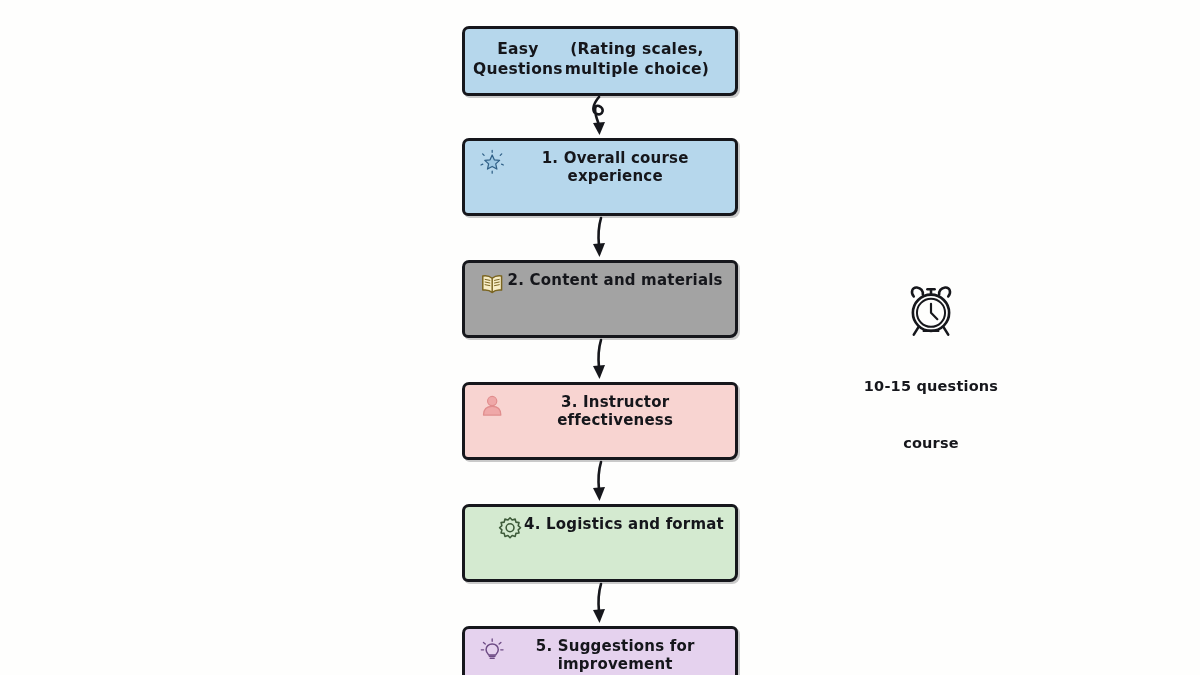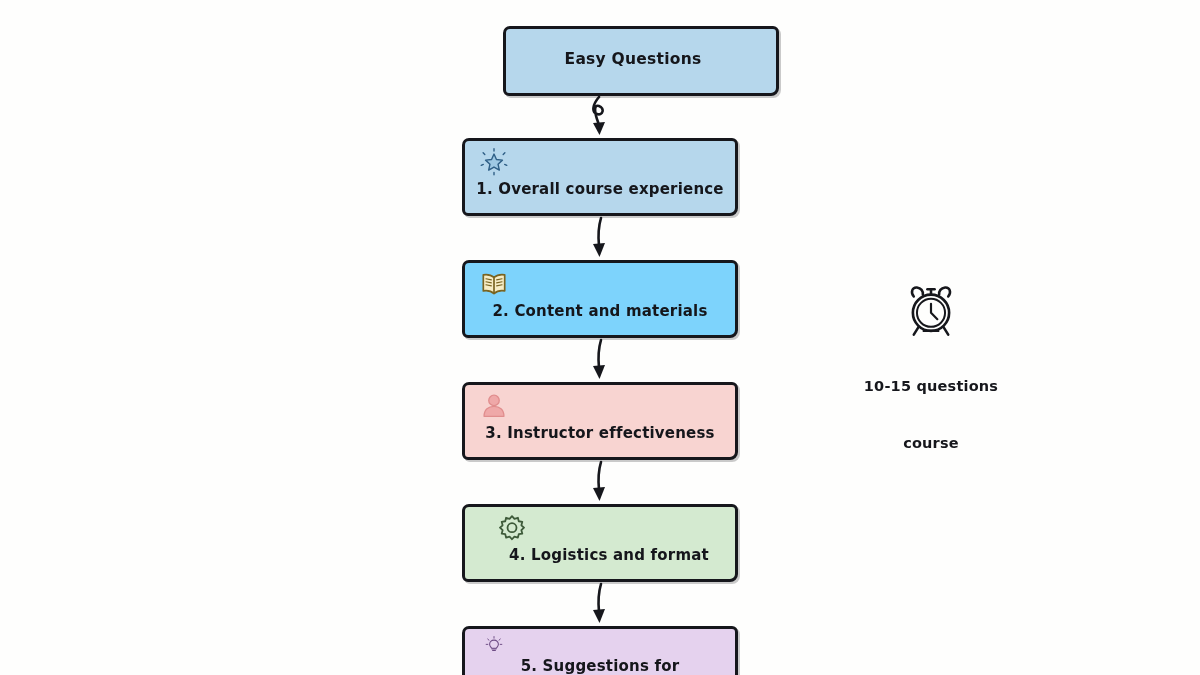--- a/index.html
+++ b/index.html
@@ -41,28 +41,27 @@
   }
 
   .node-header {
     height: 70px;
     display: flex;
     flex-direction: row;
     align-items: center;
     justify-content: center;
     padding: 4px 24px 6px 8px;
     text-align: center;
-    margin-left: 41px;
   }
 
   .node-step {
     height: 78px;
     padding: 5px 10px 8px 10px;
     display: flex;
-    flex-direction: column;
+    flex-direction: row;
     align-items: flex-start;
     justify-content: flex-start;
   }
 
   .node-label {
     font-family: "DejaVu Sans", sans-serif;
     font-size: 15.5px;
     font-weight: 600;
     letter-spacing: 0.25px;
     color: #15161b;
@@ -127,41 +126,42 @@
 </style>
 </head>
 <body>
 
 <div id="canvas">
 
   <div class="flow-column">
 
     <div class="node node-header" style="background:#b6d7ec;">
       <div class="node-label">Easy Questions</div>
+      <div class="node-label">(Rating scales, multiple choice)</div>
     </div>
 
     <svg class="connector connector-curl" viewBox="0 0 276 42">
       <path d="M137 1 C 131 8, 129 16, 135 18 C 141 20, 143 12, 137 10 C 131 8, 133 18, 136 26 L 137 30" fill="none" stroke="#16171c" stroke-width="2.6" stroke-linecap="round"></path>
       <path d="M131 27 L 137.5 39 L 143 26 Z" fill="#16171c"></path>
     </svg>
 
     <div class="node node-step" style="background:#b6d7ec;">
       <svg class="step-icon" viewBox="0 0 32 32">
         <path d="M16 7.5 L18.6 13.4 L25 14 L20.3 18.3 L21.7 24.6 L16 21.4 L10.3 24.6 L11.7 18.3 L7 14 L13.4 13.4 Z" fill="#9fc9e4" stroke="#2f5f86" stroke-width="1.5" stroke-linejoin="round"></path>
         <path d="M16 4.2 L16 1.8 M25.8 8 L27.6 6.2 M6.2 8 L4.4 6.2 M27.4 18.6 L29.6 19.6 M4.6 18.6 L2.4 19.6 M16 27.2 L16 29.6" stroke="#2f5f86" stroke-width="1.5" stroke-linecap="round"></path>
       </svg>
       <div class="step-label">1. Overall course experience</div>
     </div>
 
     <svg class="connector" viewBox="0 0 276 44">
       <path d="M139 2 C 136 12, 136 20, 137 30" fill="none" stroke="#16171c" stroke-width="2.6" stroke-linecap="round"></path>
       <path d="M131 28 L 137.5 41 L 143 27 Z" fill="#16171c"></path>
     </svg>
 
-    <div class="node node-step" style="background:#7dd3fc;">
+    <div class="node node-step" style="background:#a3a3a3;">
       <svg class="step-icon" viewBox="0 0 32 32">
         <path d="M16 9 C 13 6.4, 8.4 5.6, 4.6 6.2 L 4.6 23.4 C 8.4 22.8, 13 23.6, 16 26.2
                  C 19 23.6, 23.6 22.8, 27.4 23.4 L 27.4 6.2 C 23.6 5.6, 19 6.4, 16 9 Z" fill="#f7edc6" stroke="#7a6420" stroke-width="1.8" stroke-linejoin="round"></path>
         <path d="M16 9 L 16 26.2" stroke="#7a6420" stroke-width="1.8"></path>
         <path d="M7.4 10.4 L 13.2 11.6 M7.4 13.6 L 13.2 14.8 M7.4 16.8 L 13.2 18
                  M18.8 11.6 L 24.6 10.4 M18.8 14.8 L 24.6 13.6 M18.8 18 L 24.6 16.8" stroke="#7a6420" stroke-width="1.2" stroke-linecap="round"></path>
       </svg>
       <div class="step-label">2. Content and materials</div>
     </div>
 

